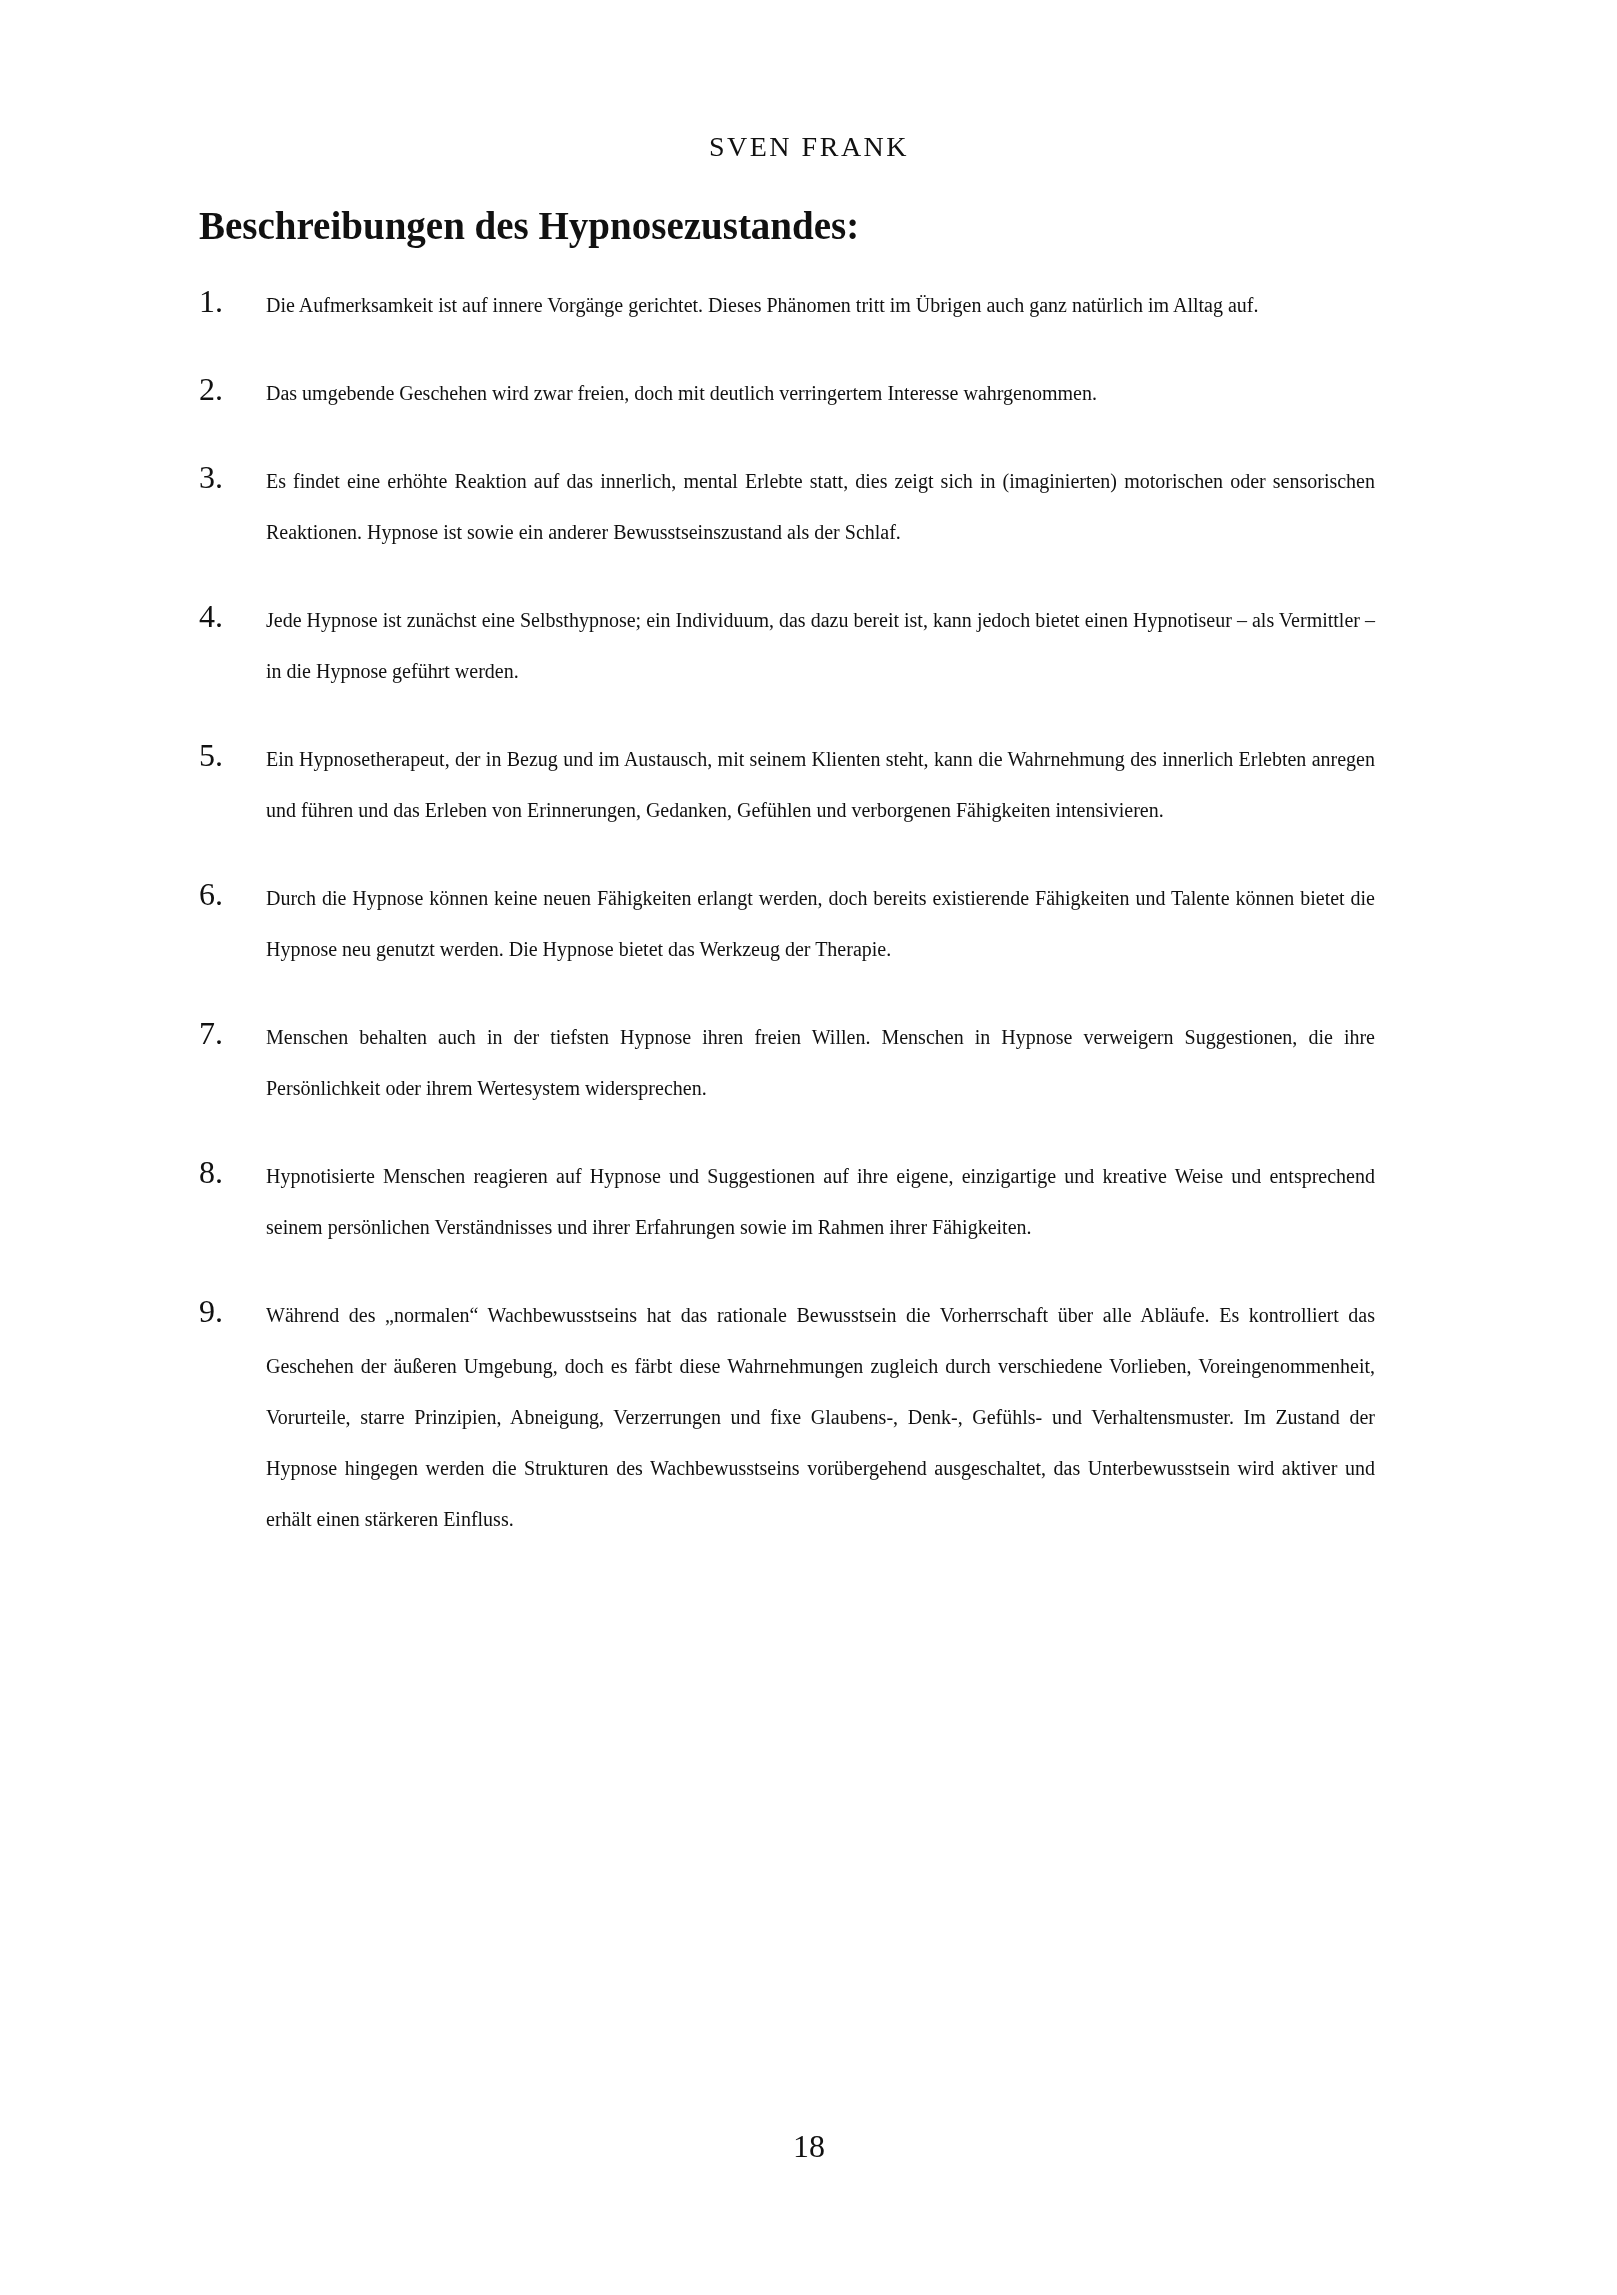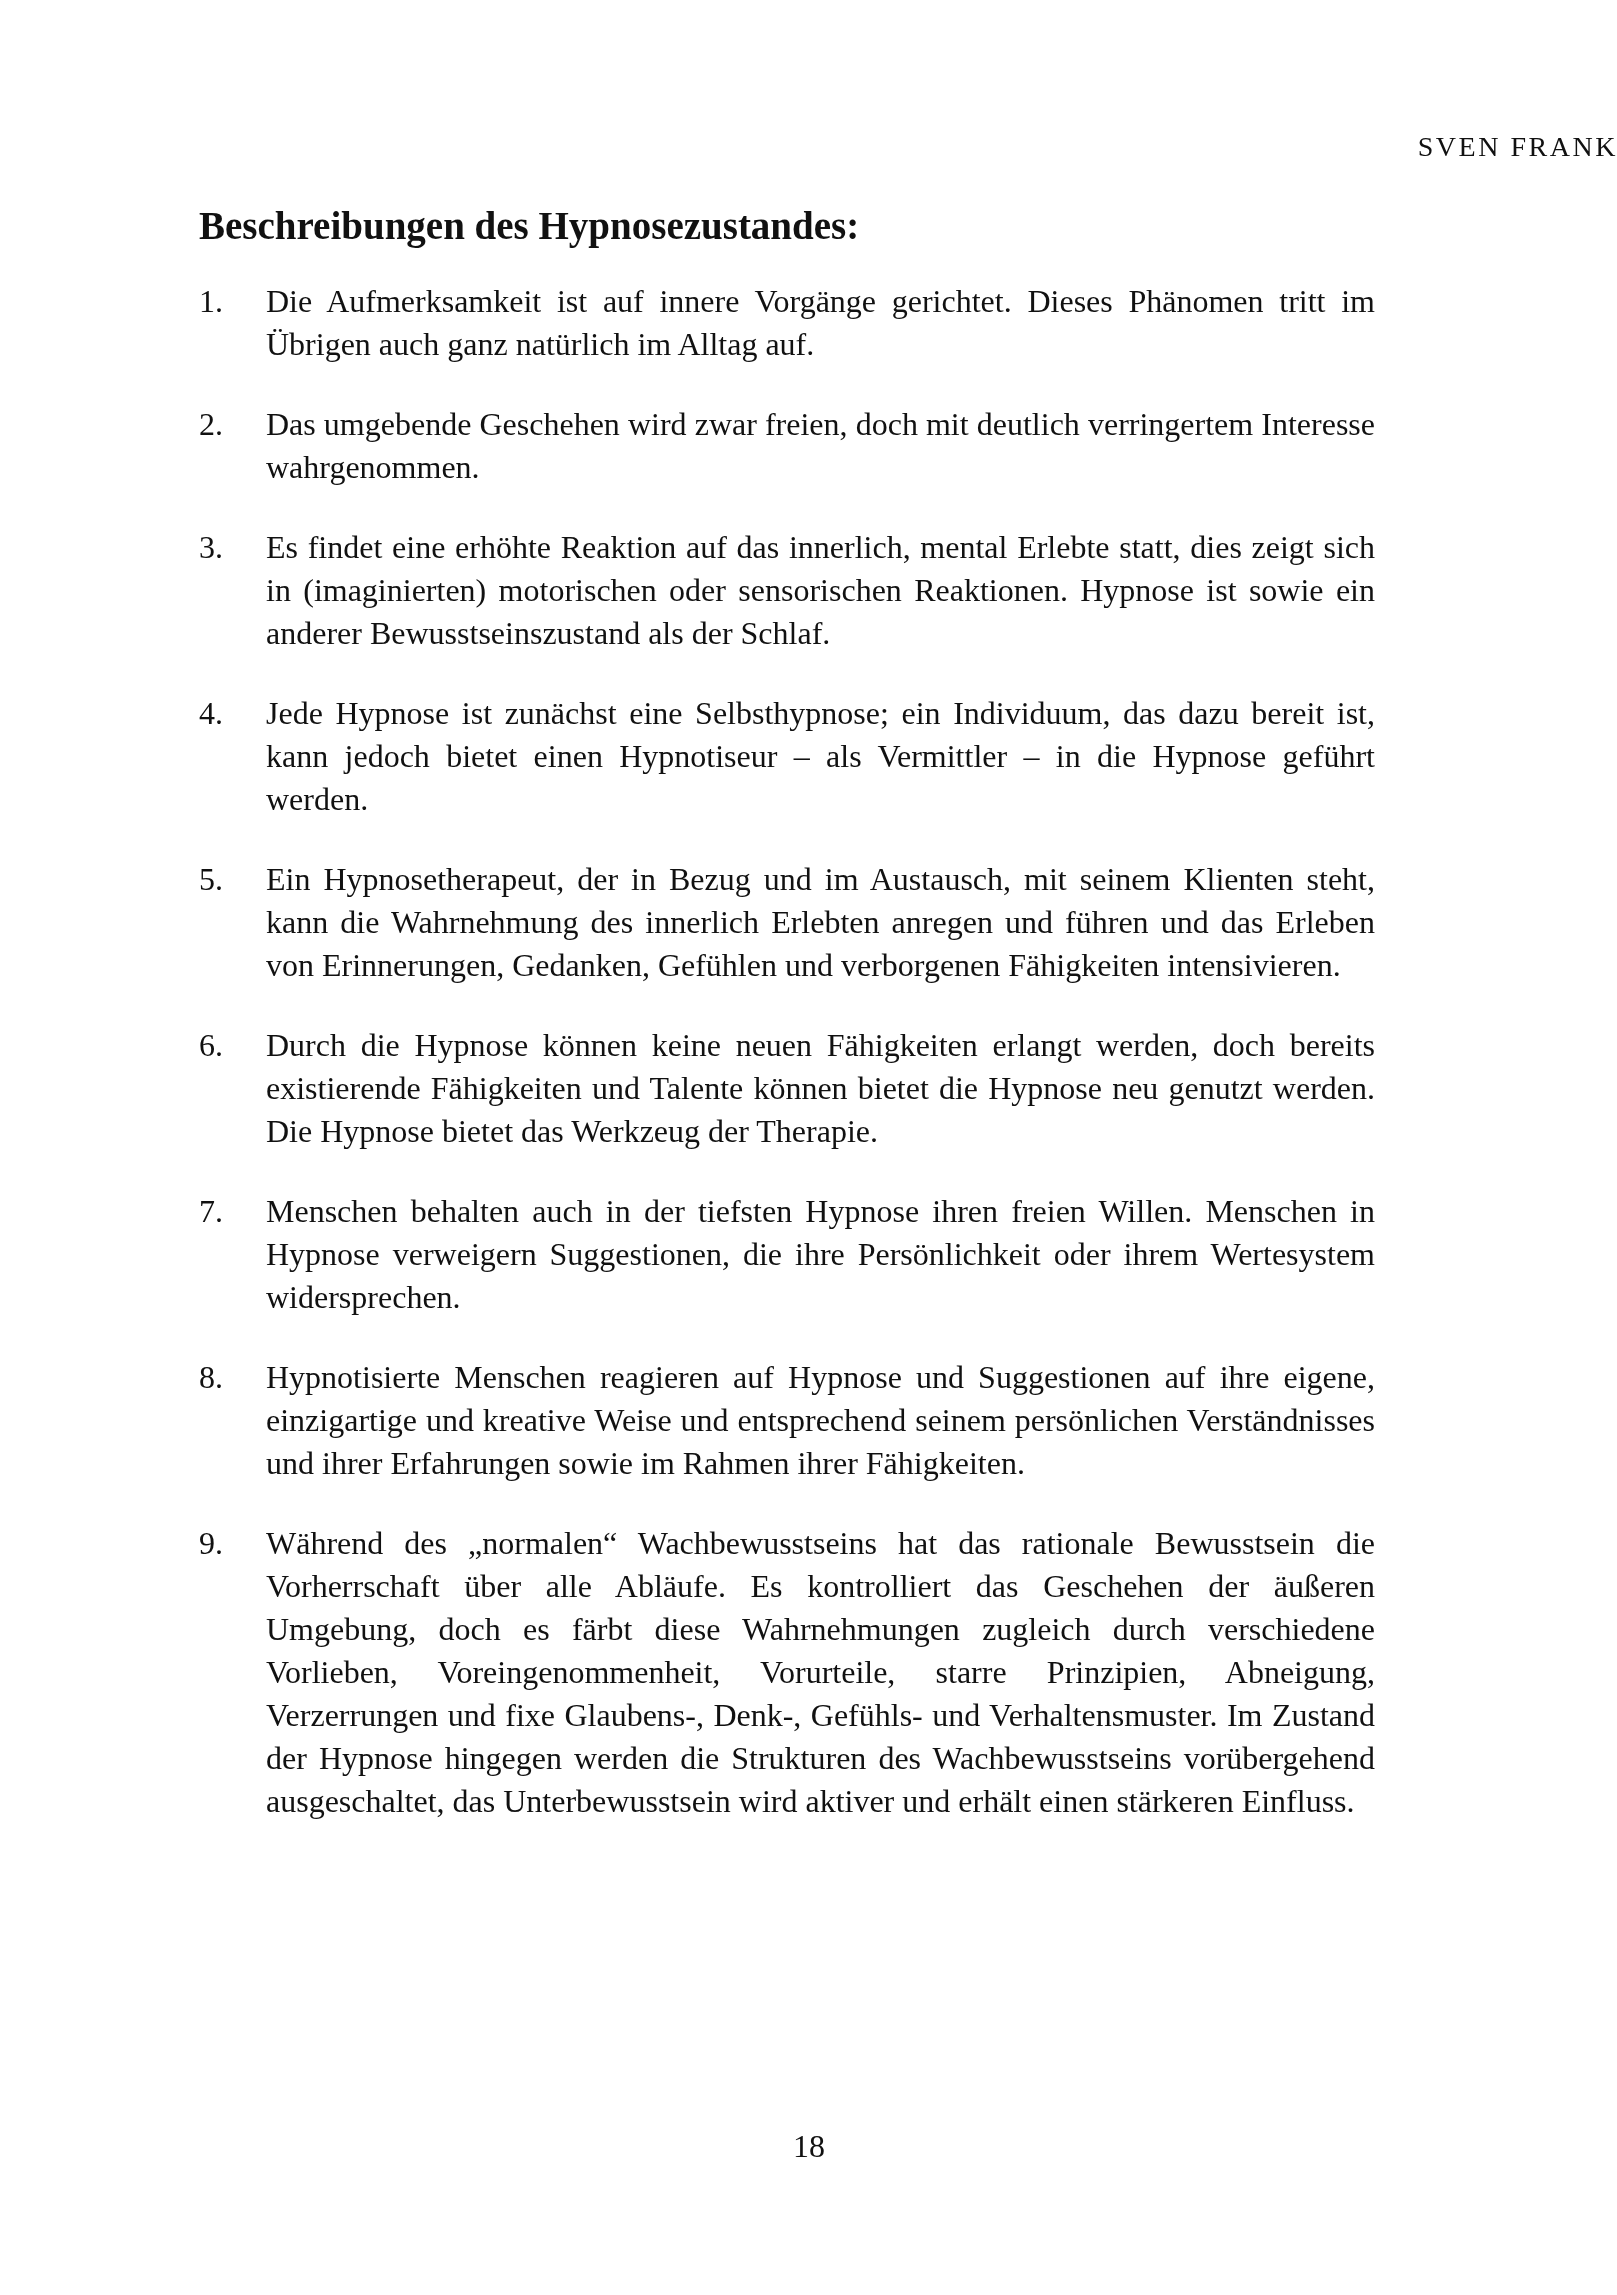--- a/index.html
+++ b/index.html
@@ -18,21 +18,21 @@
   .page {
     position: absolute;
     inset: 0;
     background: #ffffff;
   }
   .running-header {
     position: absolute;
     top: 133px;
     left: 0;
     width: 100%;
-    text-align: right;
+    text-align: center;
     font-size: 28px;
     letter-spacing: 0.09em;
     line-height: 1;
   }
   .section-heading {
     position: absolute;
     top: 180px;
     left: 199px;
     width: 1176px;
     font-size: 39px;
@@ -50,22 +50,22 @@
     margin-bottom: 37px;
   }
   .list-item-number {
     flex: 0 0 67px;
     width: 67px;
     font-size: 32px;
     line-height: 43px;
   }
   .list-item-text {
     flex: 1;
-    font-size: 32px;
-    line-height: 43px;
+    font-size: 20px;
+    line-height: 51px;
     text-align: justify;
     hyphens: auto;
     -webkit-hyphens: auto;
   }
   .page-number {
     position: absolute;
     top: 2130px;
     left: 0;
     width: 100%;
     text-align: center;

